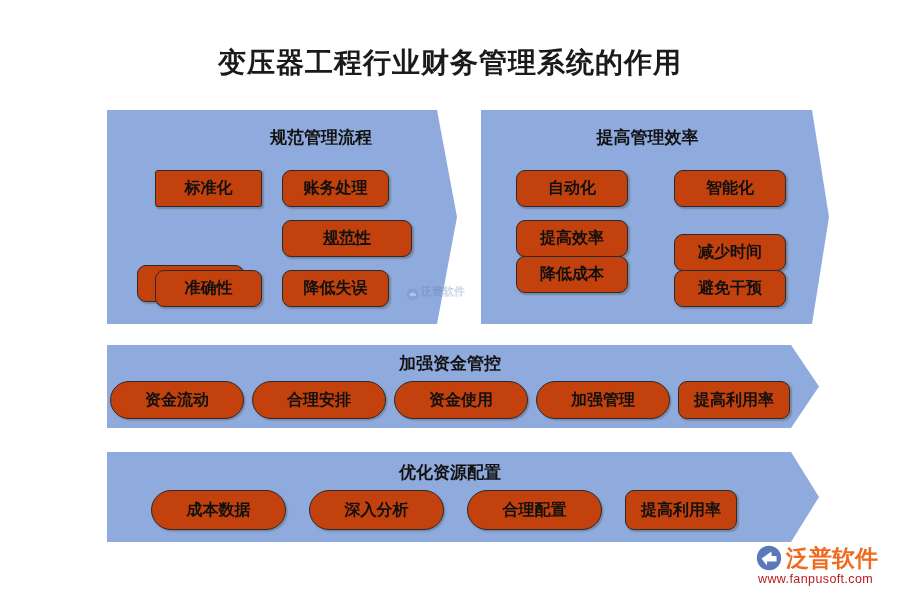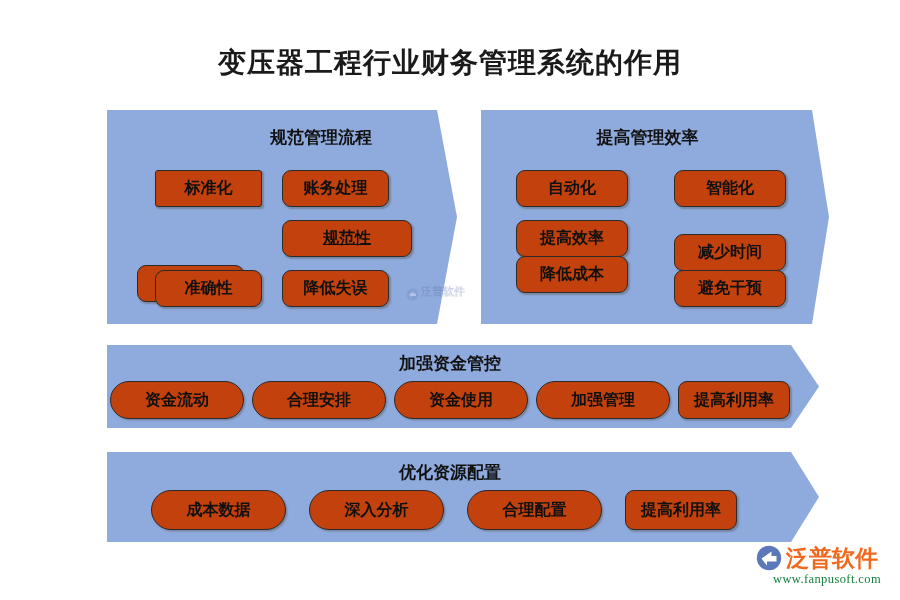--- a/index.html
+++ b/index.html
@@ -74,27 +74,26 @@
     position: relative;
   }
   #logo .logo-text {
     font-size: 23px;
     font-weight: bold;
     color: #ef6a1e;
     letter-spacing: 0px;
     line-height: 26px;
   }
   #logo .logo-url {
-    font-family: Liberation Serif, serif;
+    font-family: Liberation Sans, sans-serif;
     font-size: 12.5px;
-    color: #15803d;
+    color: #b91c1c;
     letter-spacing: 0.4px;
     margin-top: 1px;
     margin-left: 2px;
-    text-align: center;
   }
 
   
   #watermark {
     position: absolute;
     left: 406px;
     top: 281px;
     width: 72px;
     height: 22px;
     opacity: 0.30;

